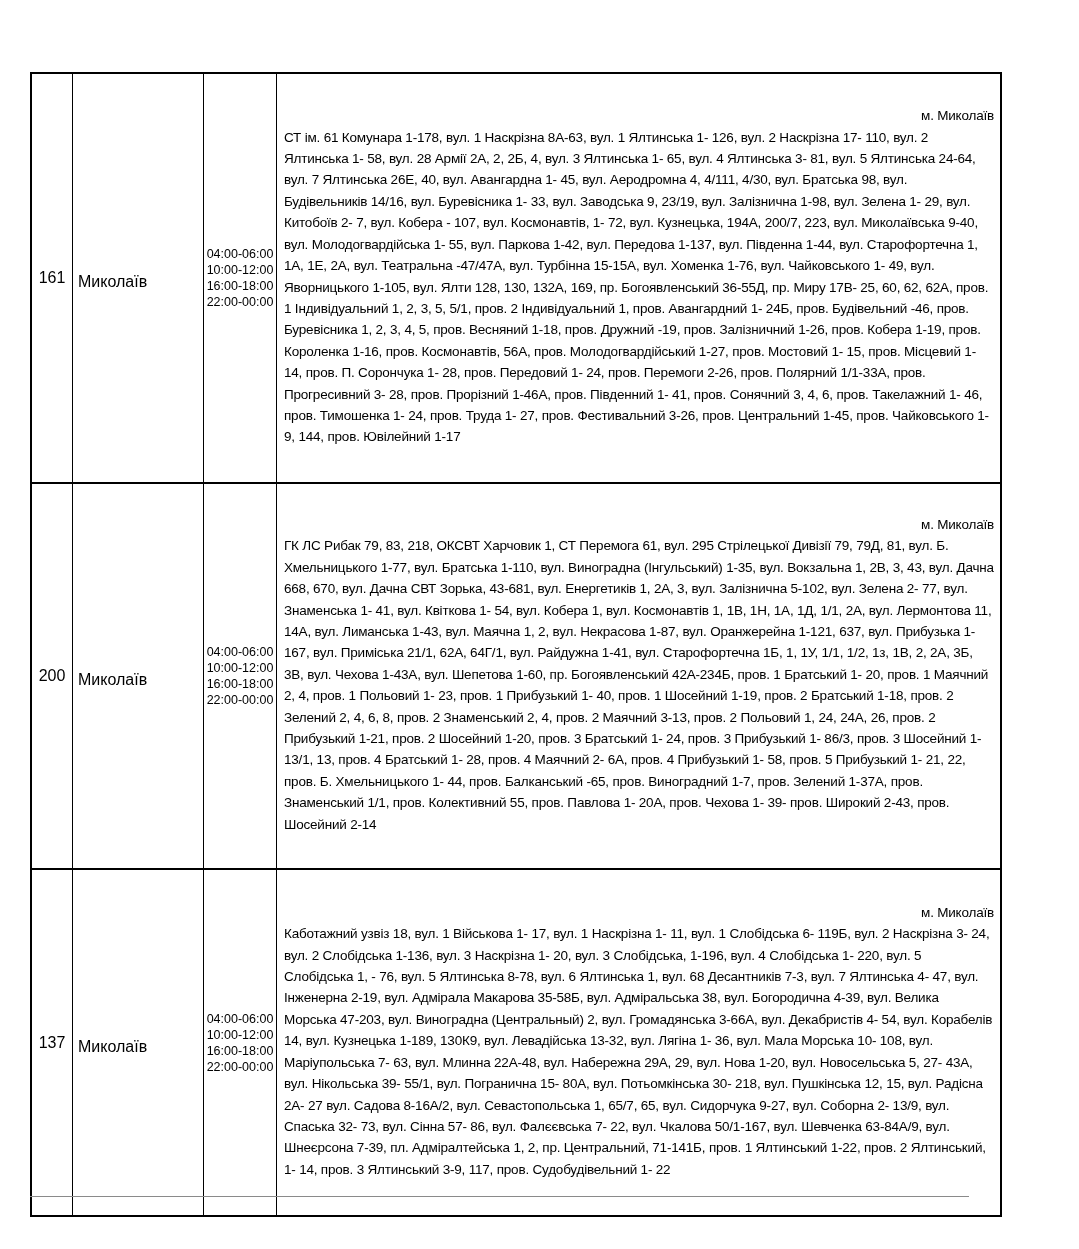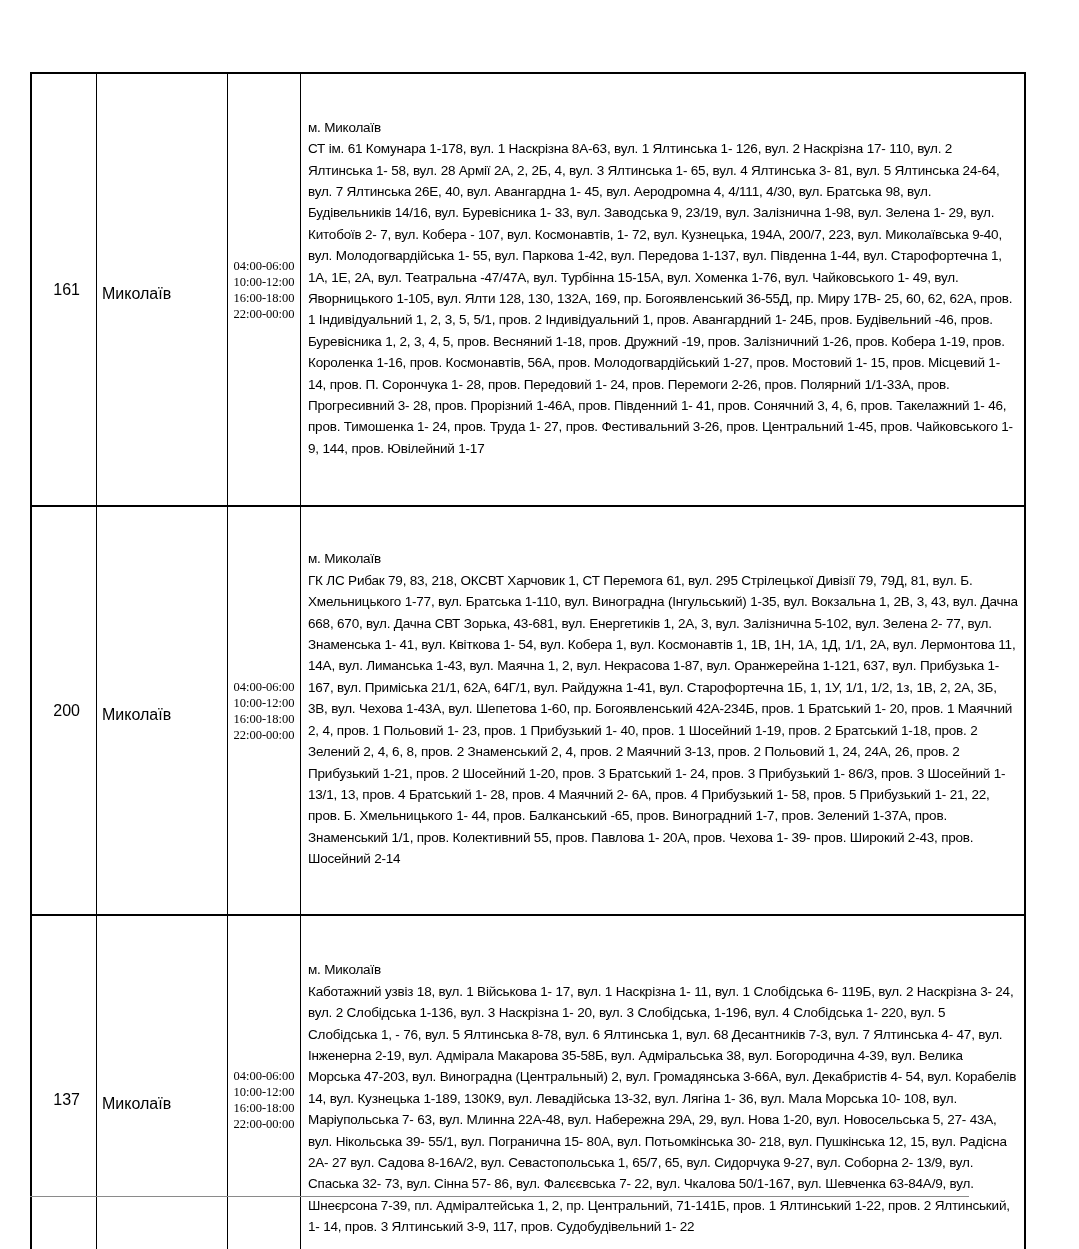--- a/index.html
+++ b/index.html
@@ -32,47 +32,46 @@
     border-bottom: 2px solid #000;
     vertical-align: middle;
     overflow: hidden;
   }
   tr.row-161 > td { height: 399px; }
   tr.row-162 > td { height: 375px; }
   tr.row-163 > td { height: 336px; }
 
   td.c-num {
     width: 32px;
-    text-align: right;
+    text-align: center;
     font-size: 16px;
-    padding: 16px;
+    padding: 4px;
   }
   td.c-city {
     width: 125px;
     padding: 8px 0 0 5px;
     font-size: 16px;
   }
   td.c-time {
     width: 72px;
     text-align: center;
     font-size: 12.5px;
     line-height: 16px;
     padding: 0;
     white-space: nowrap;
-    font-family: Liberation Serif, serif;
   }
   td.c-addr {
     width: 710px;
     vertical-align: top;
     padding: 3px 6px 6px 7px;
     font-size: 13.5px;
     line-height: 21.4px;
     letter-spacing: -0.2px;
   }
-  .city-header { display: block; }
+  .city-header { display: block; text-align: right; }
   
   .bottom-hairline {
     position: absolute;
     left: 30px;
     top: 1196px;
     width: 939px;
     height: 1px;
     background: #8a8a8a;
   }
 </style>

